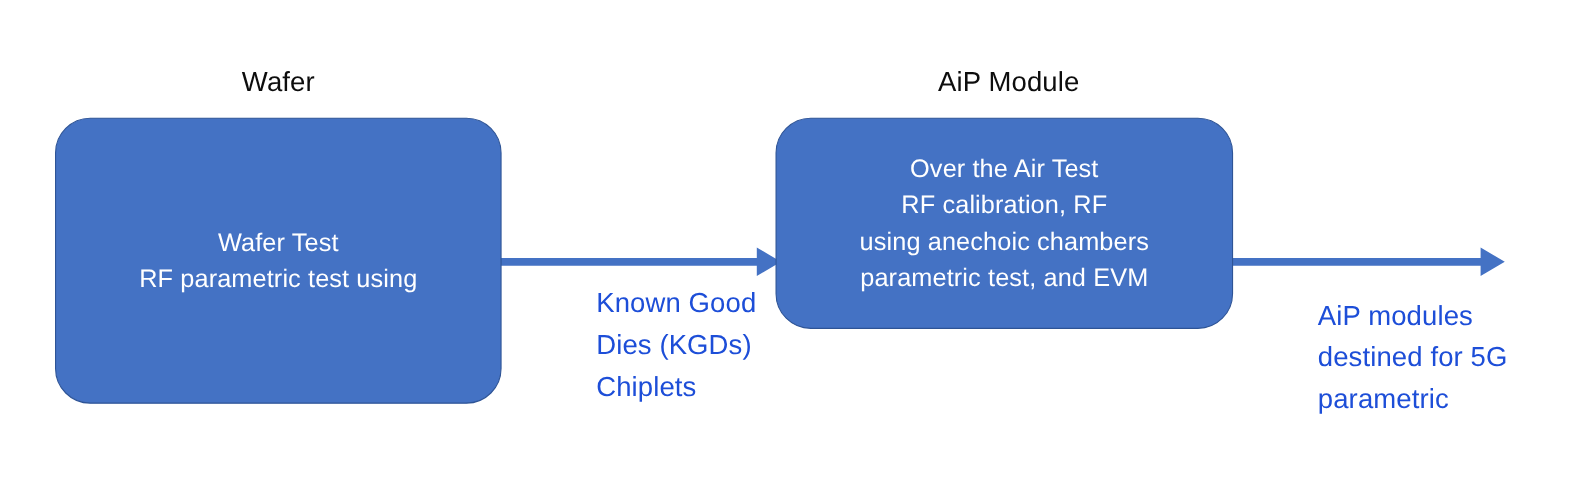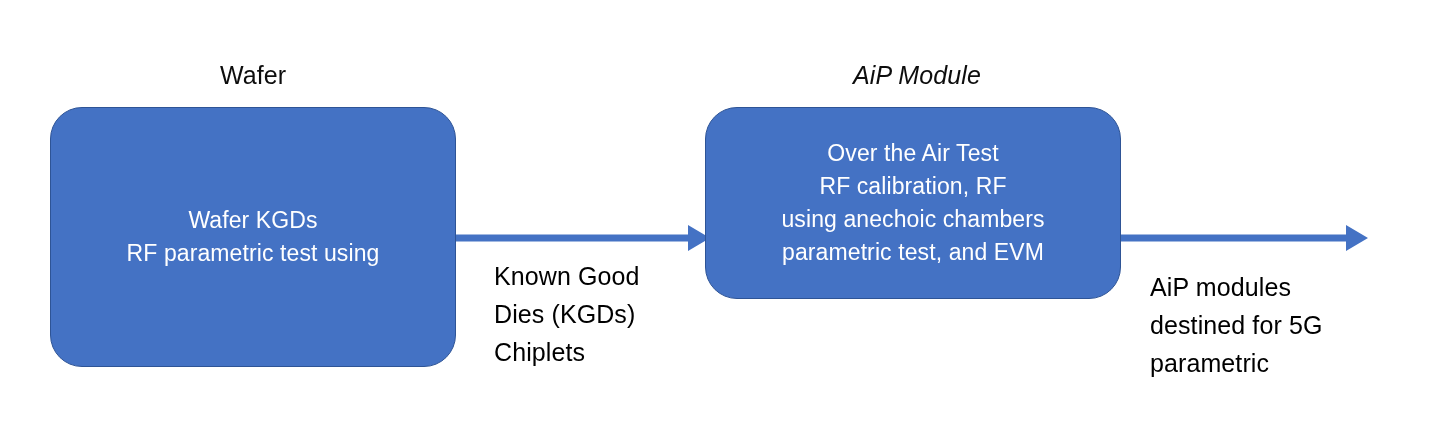--- a/index.html
+++ b/index.html
@@ -59,54 +59,55 @@
     height: 30px;
     z-index: 1;
     overflow: visible;
   }
 
   
   .flow-label {
     position: absolute;
     font-size: 25px;
     line-height: 38px;
-    color: #000000;
+    color: #1d4ed8;
     text-align: left;
     white-space: nowrap;
     letter-spacing: 0.1px;
+    margin-left: 48px;
   }
   .flow-label .ln { display: block; }
 </style>
 </head>
 <body>
 
 <div id="canvas">
 
   <div class="stage-caption" style="left:153px; top:60px; width:200px;">Wafer</div>
 
   <div class="process-box" style="left:50px; top:107px; width:406px; height:260px;">
     <div class="box-text">
-      <span class="ln">Wafer KGDs</span>
+      <span class="ln">Wafer Test</span>
       <span class="ln">RF parametric test using</span>
     </div>
   </div>
 
   <div class="arrow" style="left:450px; top:223px; width:262px;">
     <svg width="262" height="30" viewBox="0 0 262 30" xmlns="http://www.w3.org/2000/svg">
       <path d="M0 11.5 H238 V2 L260 15 L238 28 V18.5 H0 Z" fill="#4472C4"></path>
     </svg>
   </div>
 
   <div class="flow-label" style="left:494px; top:257px;">
     <span class="ln">Known Good</span>
     <span class="ln">Dies (KGDs)</span>
     <span class="ln">Chiplets</span>
   </div>
 
-  <div class="stage-caption" style="left:812px; top:60px; width:210px;font-style:italic;">AiP Module</div>
+  <div class="stage-caption" style="left:812px; top:60px; width:210px;">AiP Module</div>
 
   <div class="process-box" style="left:705px; top:107px; width:416px; height:192px;">
     <div class="box-text">
       <span class="ln">Over the Air Test</span>
       <span class="ln">RF calibration, RF</span>
       <span class="ln">using anechoic chambers</span>
       <span class="ln">parametric test, and EVM</span>
     </div>
   </div>
 

